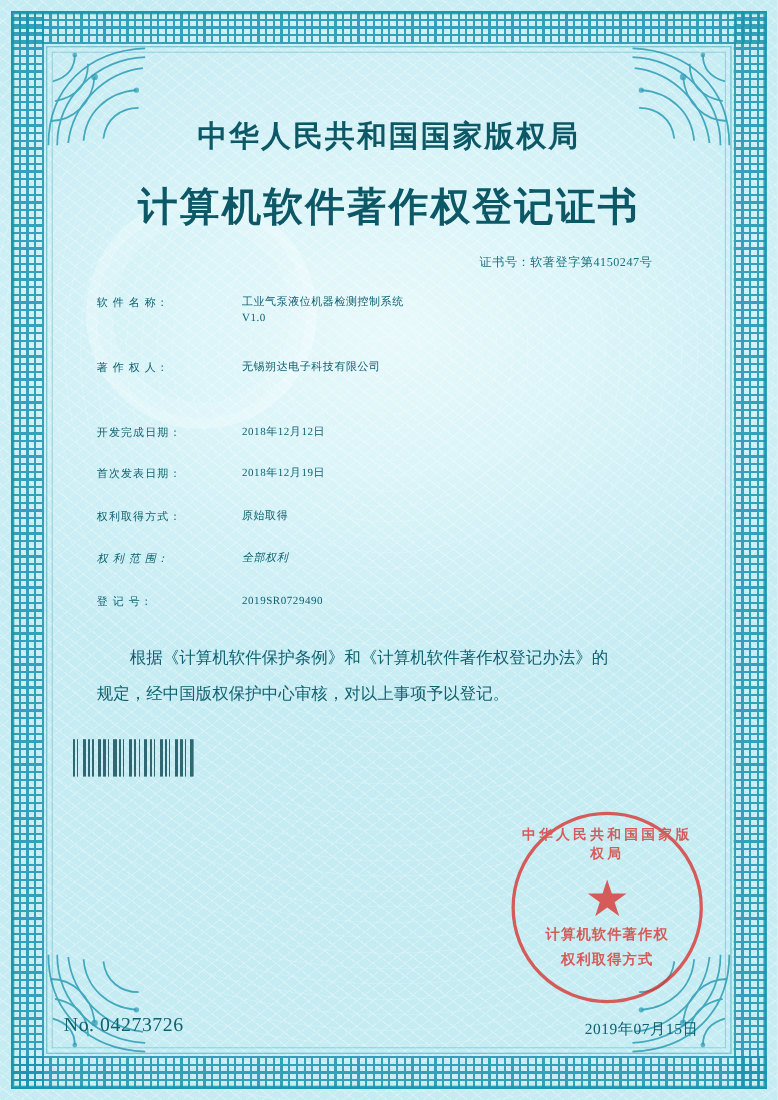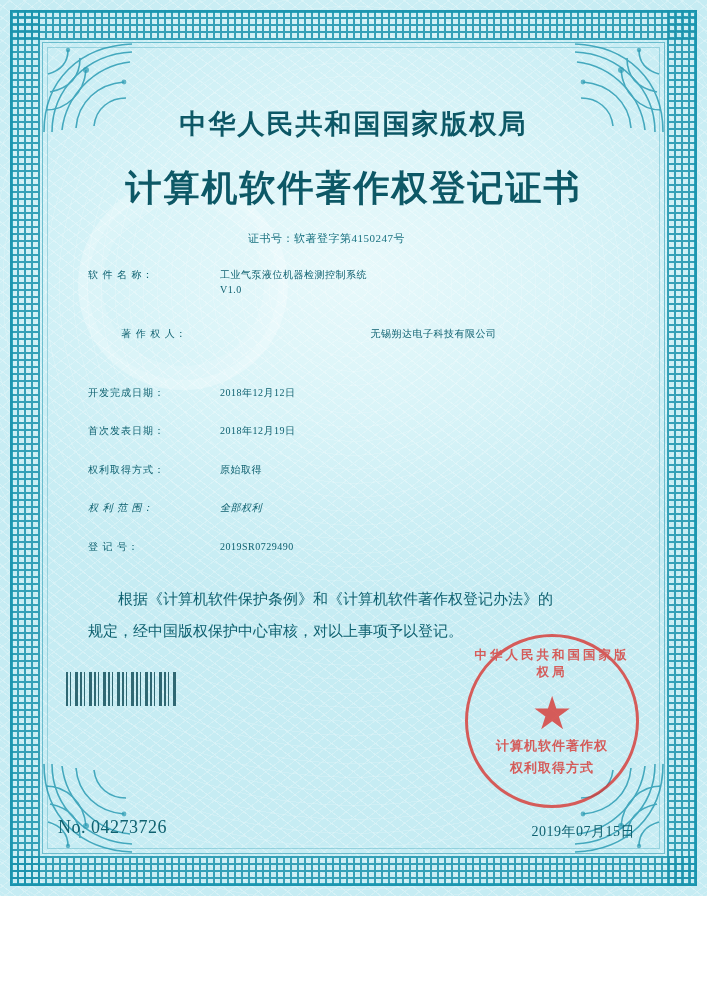--- a/index.html
+++ b/index.html
@@ -6,21 +6,21 @@
     margin: 0;
     padding: 0;
     background: #ffffff;
   }
   body {
     font-family: "Liberation Serif", "DejaVu Serif", serif;
   }
   .page {
     position: relative;
     width: 707px;
-    height: 896px;
+    height: 1000px;
     overflow: hidden;
     background:
       radial-gradient(ellipse 460px 330px at 50% 30%, #e8f9fb 0%, #d9f4f8 45%, #cdeff5 75%, #c6ecf3 100%),
       #cdeff5;
   }
   
   .guilloche {
     position: absolute;
     inset: 0;
     background-image:
@@ -139,21 +139,21 @@
   }
   .title-main {
     text-align: center;
     font-size: 36px;
     font-weight: bold;
     letter-spacing: 2px;
     margin-top: 22px;
     color: #0d5866;
   }
   .cert-no {
-    text-align: center;
+    text-align: right;
     font-size: 11px;
     margin-top: 18px;
     padding-right: 54px;
     color: #17707f;
     letter-spacing: 0.5px;
   }
 
   .fields {
     margin-top: 22px;
     padding-left: 28px;
@@ -170,21 +170,21 @@
     flex: none;
     letter-spacing: 1px;
     white-space: nowrap;
   }
   .field-row .value {
     flex: 1;
     letter-spacing: 0.5px;
     line-height: 1.45;
   }
   .field-row.tall { margin-bottom: 30px; }
-  .gap-before { margin-top: 30px; text-align: center; }
+  .gap-before { margin-top: 30px; }
 
   .para {
     margin-top: 30px;
     font-size: 15px;
     line-height: 2.1;
     padding-left: 28px;
     padding-right: 20px;
     color: #0f6170;
   }
   .para .indent { display: inline-block; width: 30px; }

